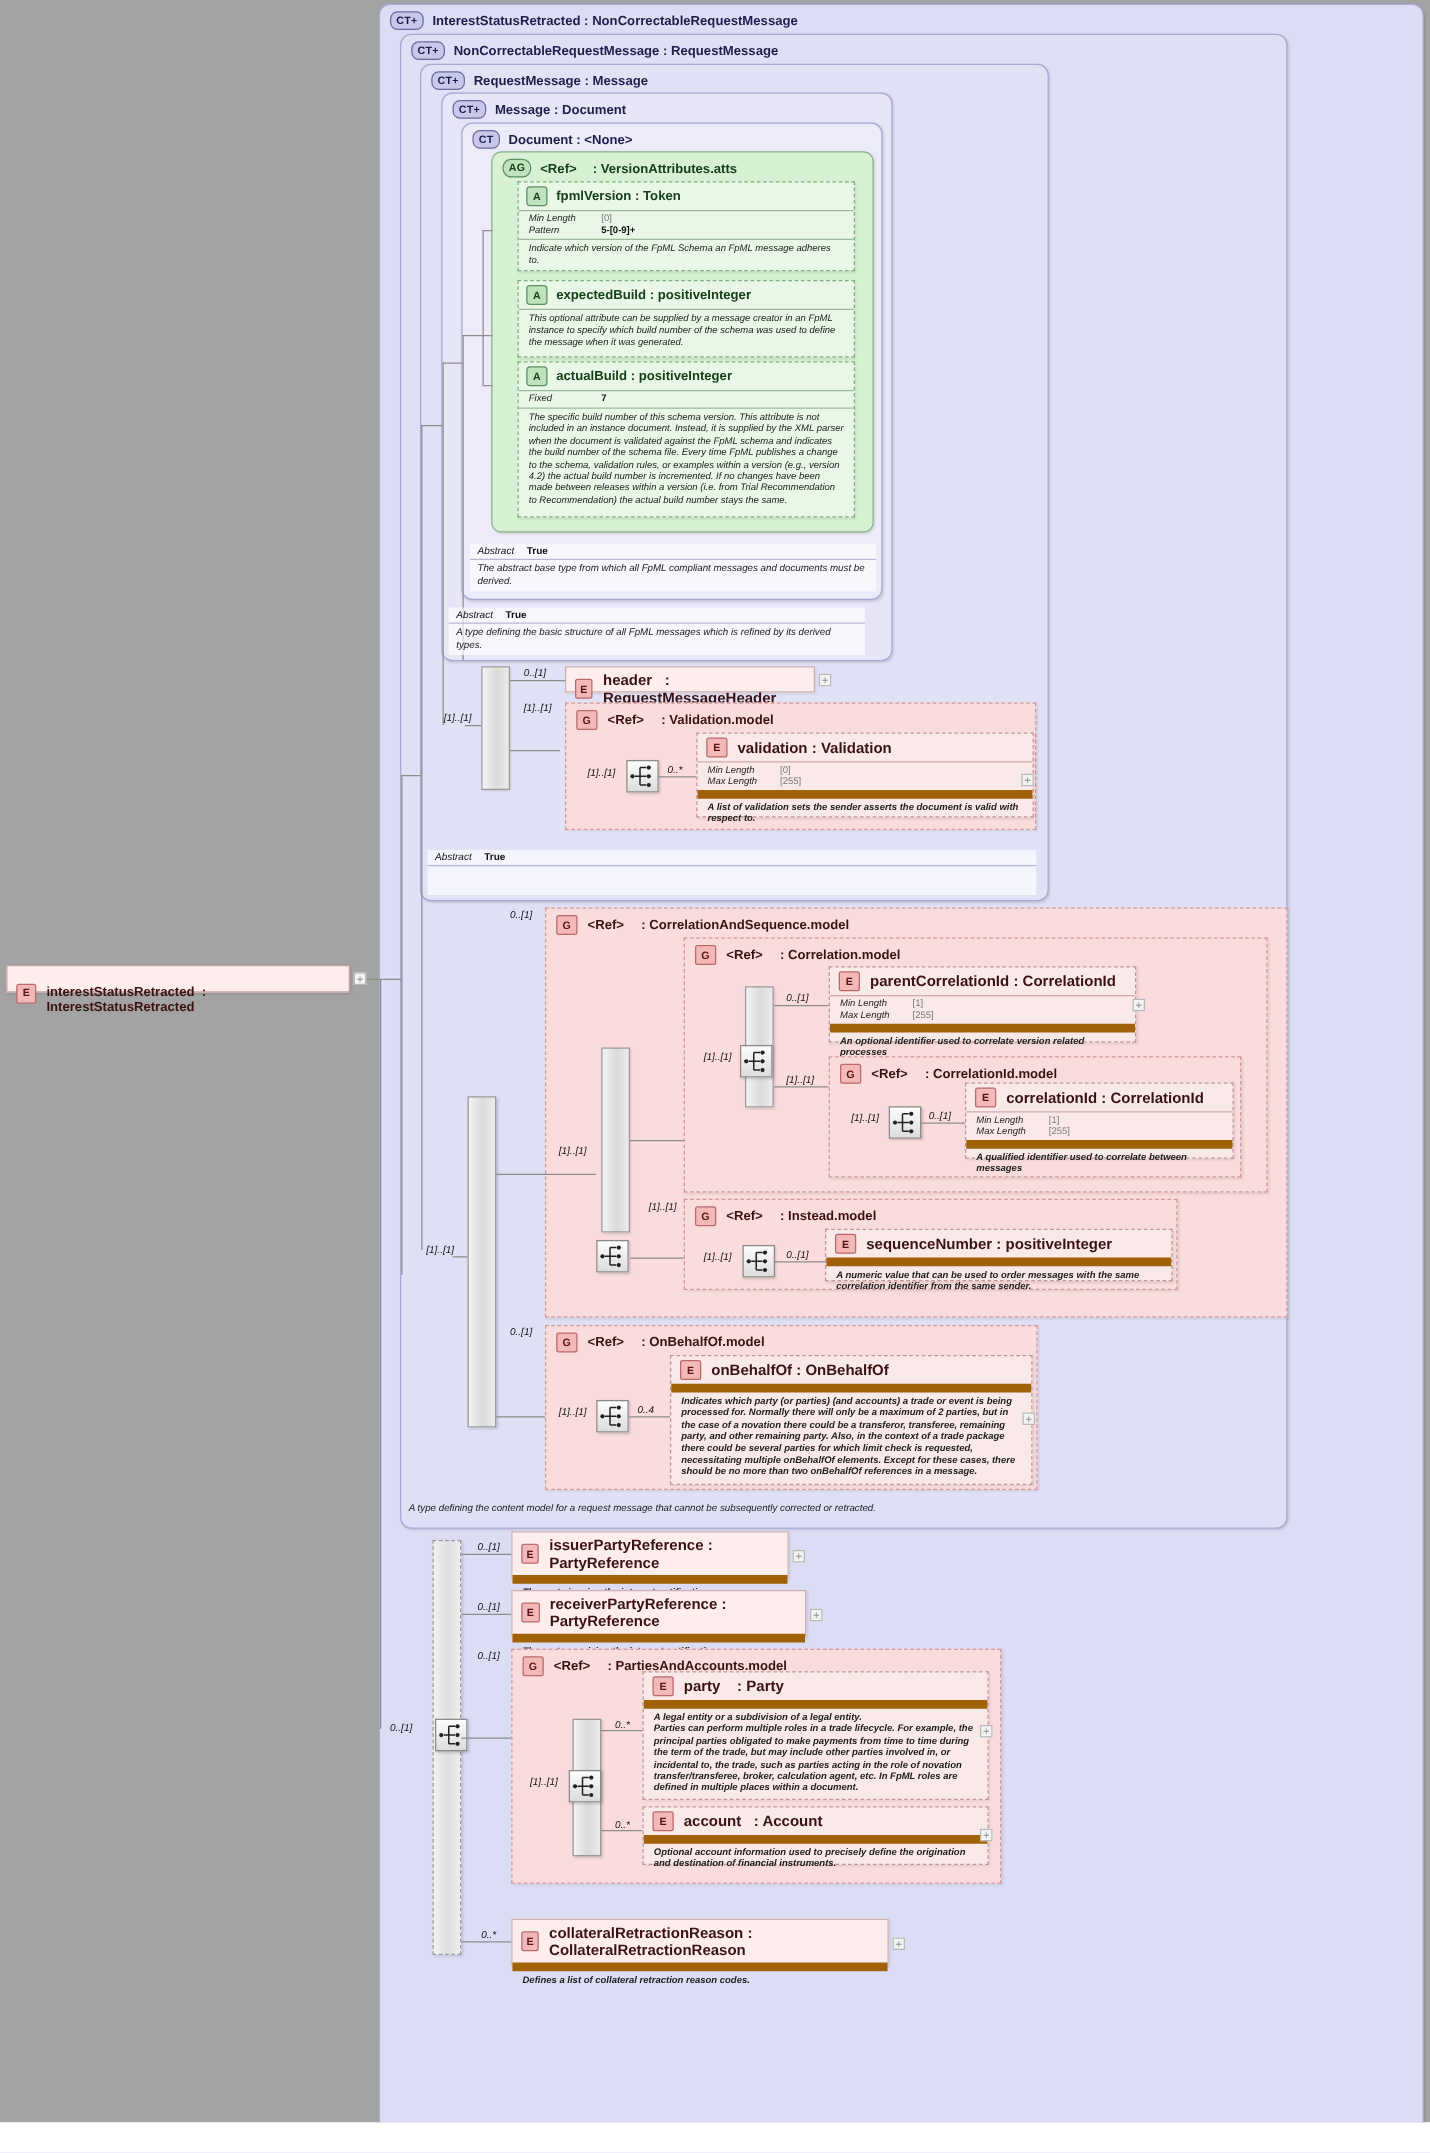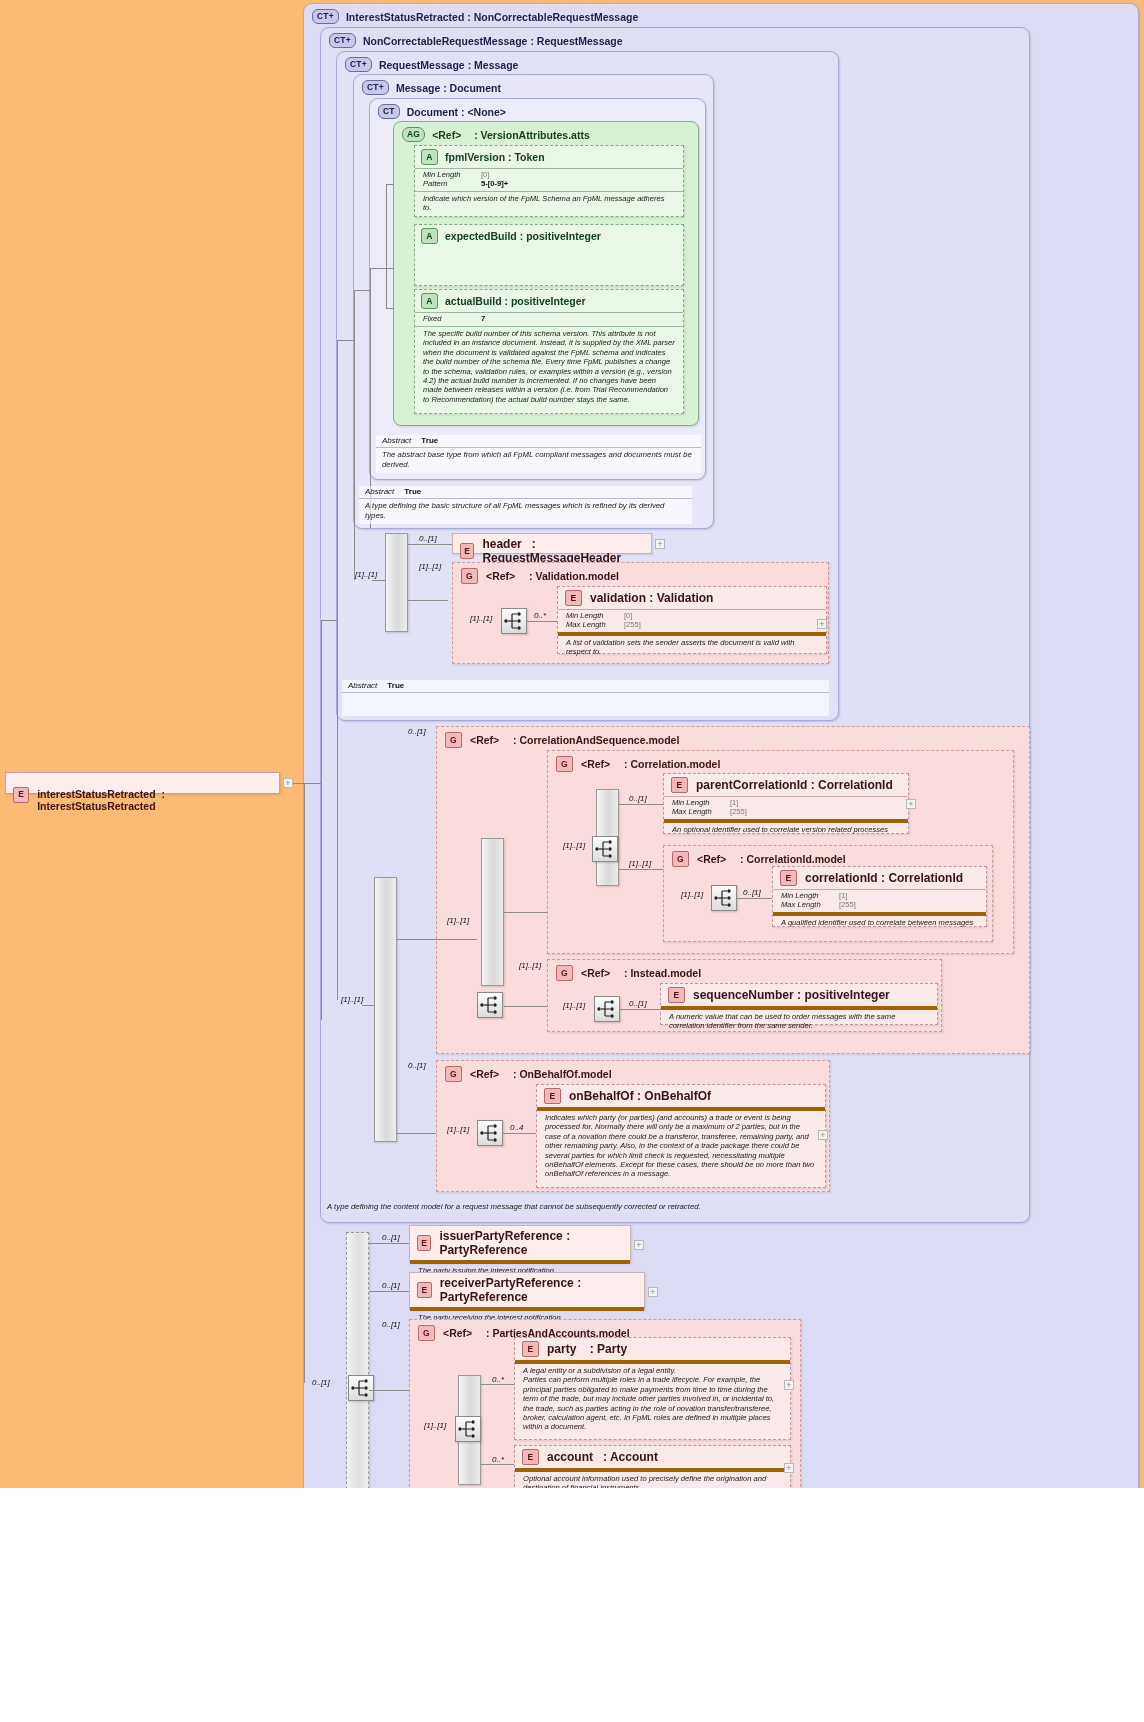--- a/index.html
+++ b/index.html
@@ -1,17 +1,17 @@
 <!DOCTYPE html>
 <html><head>
 <meta charset="utf-8">
 <style>
   html,body{margin:0;padding:0;background:#ffffff;}
   body{font-family:"Liberation Sans",sans-serif;}
-  #page{position:relative;width:1144px;height:1488px;overflow:hidden;background:#fdba74;}
+  #page{position:relative;width:1144px;height:1698px;overflow:hidden;background:#a3a3a3;}
 
   
   .abs{position:absolute;box-sizing:border-box;}
 
   
   .ct-frame{
     background:#dcdcf5;border:1px solid #a9a9d6;border-radius:9px;
     box-shadow:1px 1px 2px rgba(0,0,0,.13);
   }
   .ct-frame.l2{background:#dfdff6;}
@@ -46,21 +46,21 @@
   .facets .k{font-style:italic;width:52px;}
   .facets .v{color:#7a7a7a;}
   .facets .v.dark{color:#111;font-weight:bold;}
   .doc{border-top:1px solid #9cbb9c;padding:2px 8px 3px 8px;font-size:7.6px;font-style:italic;color:#1b1b1b;line-height:1.24;}
 
   
   .el-card{background:#fae9e9;border:1px dashed #c49595;box-shadow:1px 1px 2px rgba(0,0,0,.10);}
   .el-card .cap{display:flex;align-items:center;gap:8px;padding:3px 7px;}
   .el-card .cap .nm{font-size:12px;font-weight:bold;color:#3a1212;}
   .el-card .facets{border-top:1px solid #cfa9a9;}
-  .el-card .doc{border-top:4px solid #a16207;}
+  .el-card .doc{border-top:7px solid #a16207;font-weight:bold;}
   .el-solid{background:#fdeded;border:1px solid #cfb0b0;}
 
   
   .grp-panel{background:#fadcdc;border:1px dashed #cf9a9a;box-shadow:1px 1px 2px rgba(0,0,0,.10);}
   .grp-head{position:absolute;left:8px;top:5px;display:flex;align-items:center;gap:8px;white-space:nowrap;}
   .grp-title{font-size:10.5px;font-weight:bold;color:#3a1212;}
 
   
   .seq{position:absolute;width:26px;height:26px;background:linear-gradient(180deg,#fdfdfd,#dcdcdc);
        border:1px solid #8a8a8a;box-shadow:1px 1px 2px rgba(0,0,0,.18);}
@@ -160,20 +160,21 @@
           </div>
       </div>
       <div class="doc">Indicate which version of the FpML Schema an FpML message adheres to.</div>
     </div>
 
     <div class="abs attr-card" style="left:20px;top:102px;width:270px;height:62px;">
       <div class="cap">
         <span class="badge attr">A</span>
         <span class="nm"><span>expectedBuild</span> <span>:</span> <span>positiveInteger</span></span>
       </div>
+      <div class="doc">This optional attribute can be supplied by a message creator in an FpML instance to specify which build number of the schema was used to define the message when it was generated.</div>
     </div>
 
     <div class="abs attr-card" style="left:20px;top:167px;width:270px;height:125px;">
       <div class="cap">
         <span class="badge attr">A</span>
         <span class="nm"><span>actualBuild</span> <span>:</span> <span>positiveInteger</span></span>
       </div>
       <div class="facets">
         <div class="row">
             <span class="k">Fixed</span>

